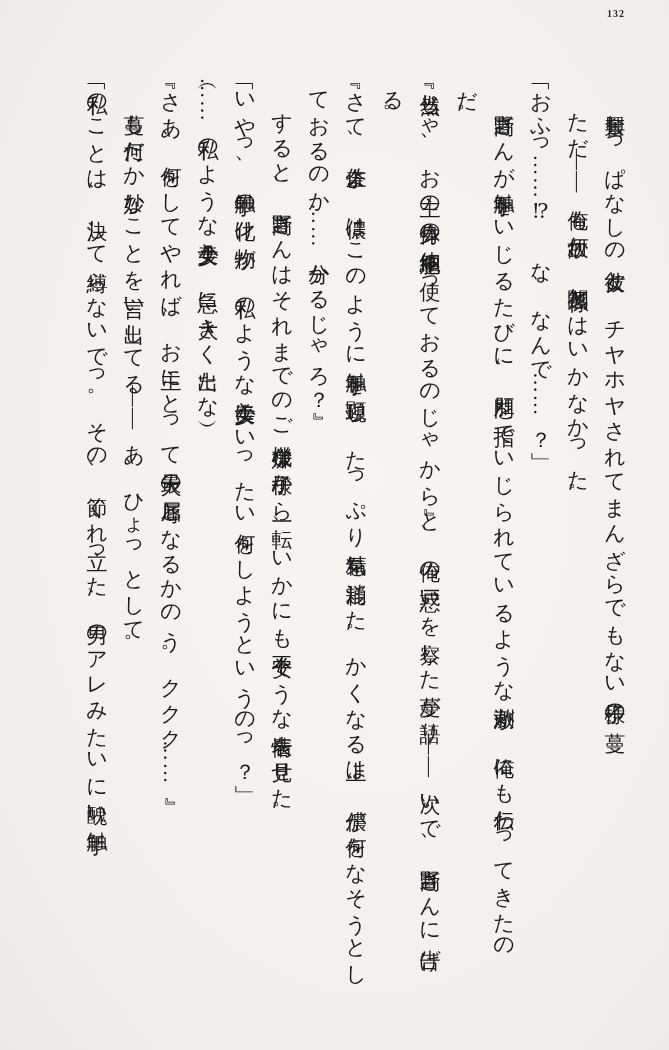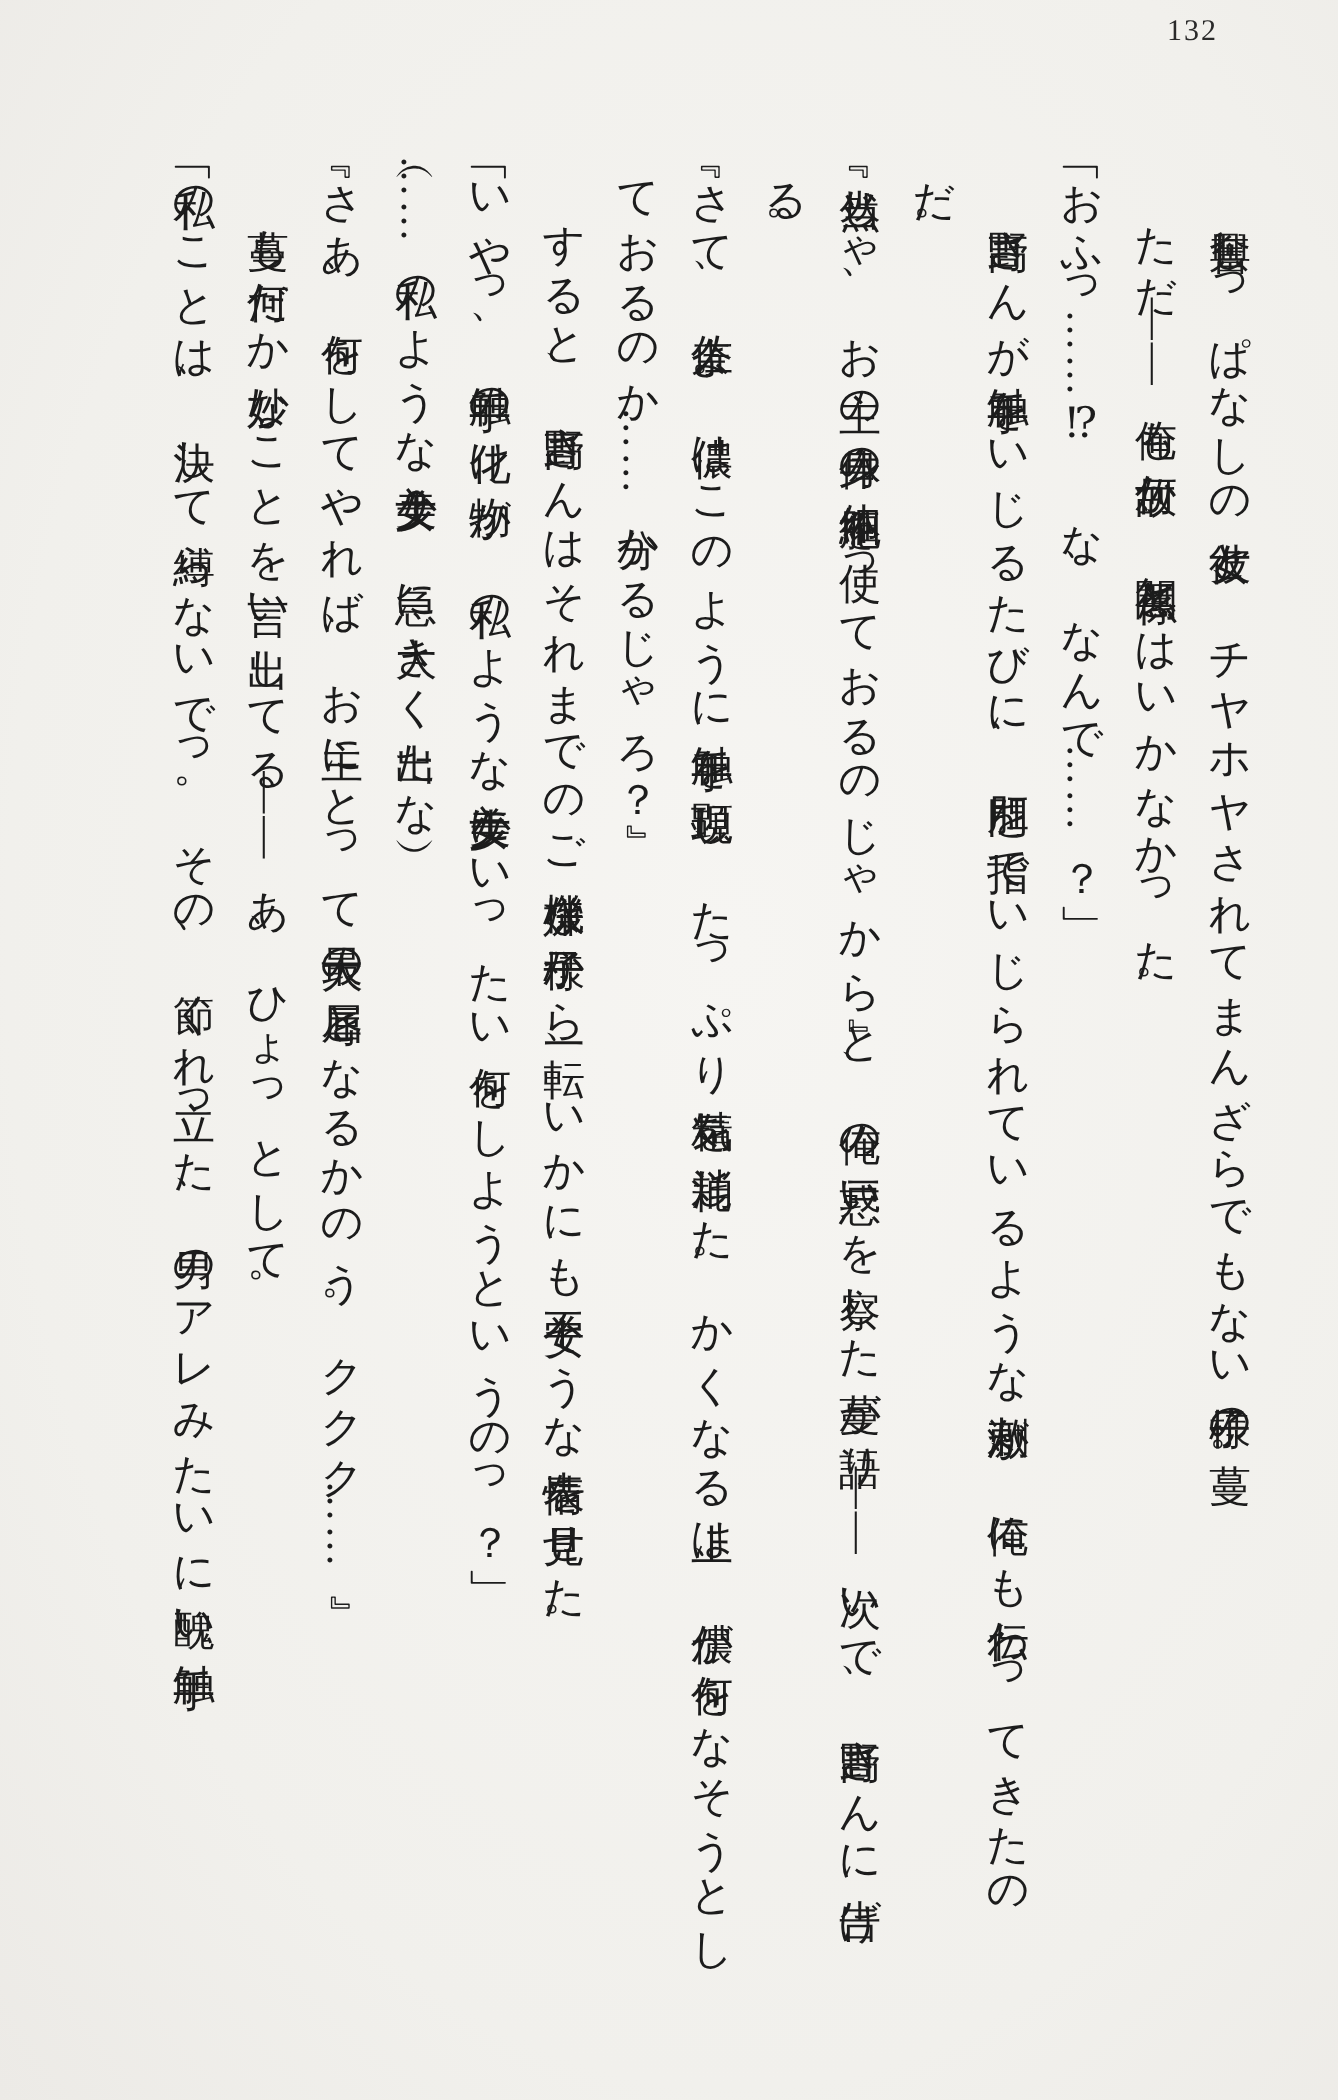--- a/index.html
+++ b/index.html
@@ -15,24 +15,25 @@
   }
   .book-page {
     position: relative;
     width: 669px;
     height: 1050px;
     background: radial-gradient(ellipse at 55% 45%, #f6f5f2 0%, #f1f0ec 70%, #eceae6 100%);
   }
   .page-number {
     position: absolute;
     top: 8px;
-    right: 60px;
-    font-size: 15px;
+    right: 44px;
+    font-size: 10px;
     letter-spacing: 1px;
     color: #2a2a2a;
+    font-weight: bold;
   }
   .text-block {
     position: absolute;
     top: 76px;
     right: 36px;
     height: 908px;
     writing-mode: vertical-rl;
     text-orientation: mixed;
     color: #1c1c1c;
   }

